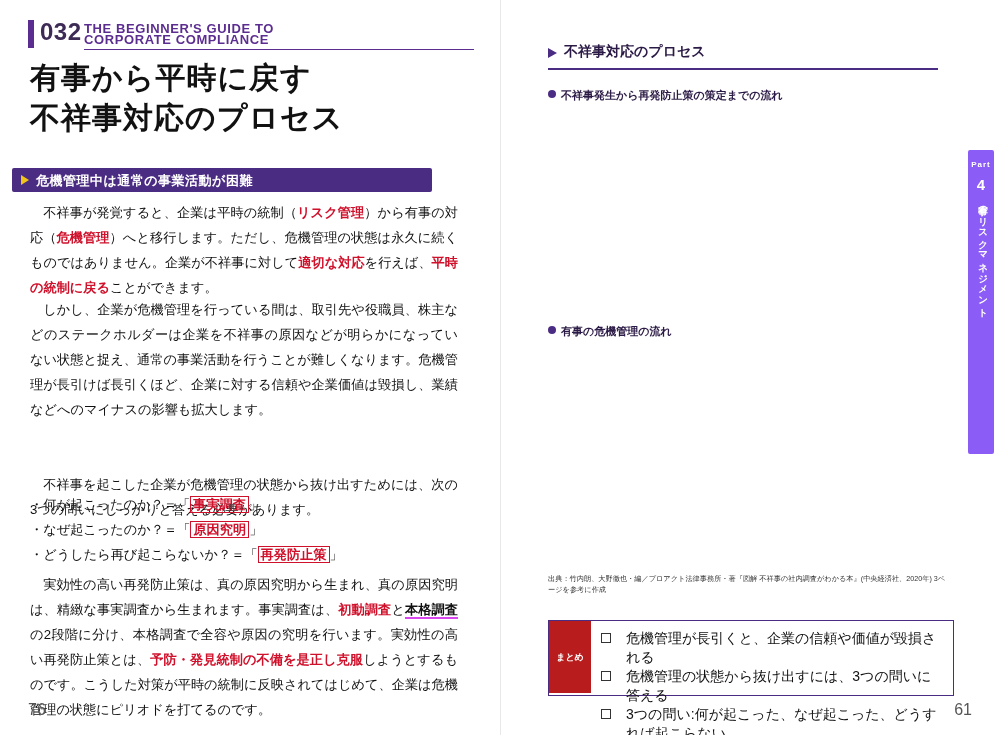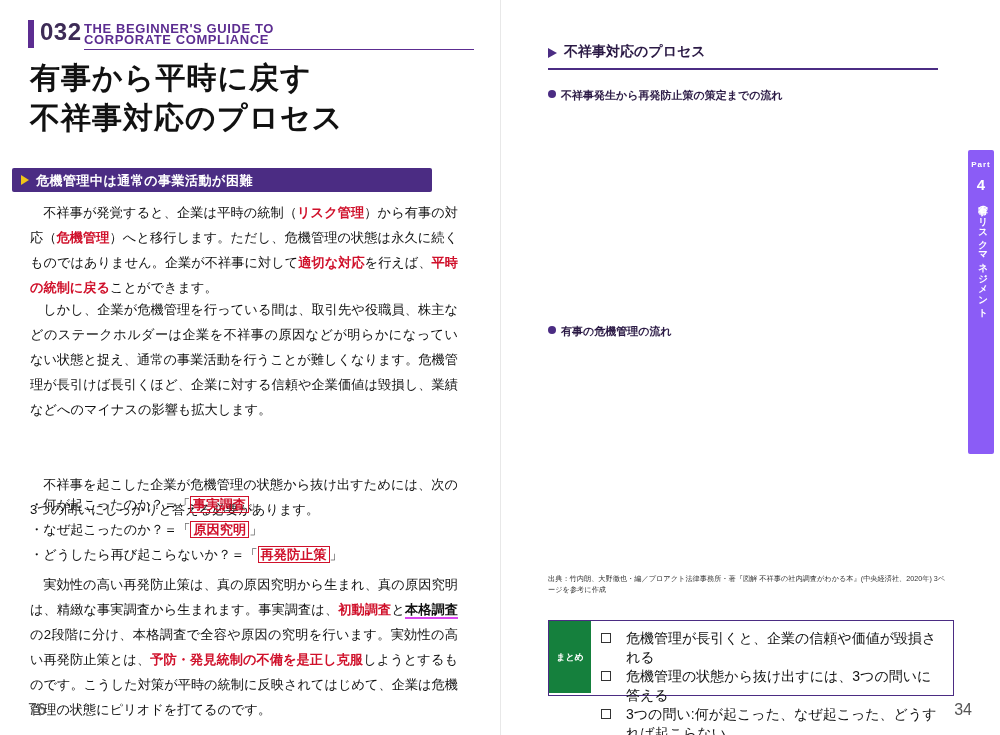--- a/index.html
+++ b/index.html
@@ -47,21 +47,21 @@
   .figtitle .bullet{display:inline-block;width:8px;height:8px;border-radius:50%;background:#4b2c83;margin-right:5px;vertical-align:1px;}
 
   
   .parttab{position:absolute;right:6px;top:150px;width:26px;height:304px;background:#8b5cf6;color:#fff;border-radius:2px;text-decoration:underline;}
   .parttab .p1{position:absolute;left:0;top:10px;width:26px;text-align:center;font-size:8px;font-weight:bold;letter-spacing:1px;}
   .parttab .p2{position:absolute;left:0;top:26px;width:26px;text-align:center;font-size:15px;font-weight:bold;}
   .parttab .p3{position:absolute;left:5px;top:48px;width:16px;font-size:9.5px;line-height:11px;font-weight:bold;
     writing-mode:vertical-rl;text-orientation:upright;height:265px;letter-spacing:0.5px;}
 
   .sum{position:absolute;left:48px;top:620px;width:404px;height:74px;border:1px solid #4b2c83;}
-  .sum .tag{position:absolute;left:0;top:0;width:42px;height:72px;background:#15803d;color:#fff;
+  .sum .tag{position:absolute;left:0;top:0;width:42px;height:72px;background:#b91c1c;color:#fff;
     font-size:9px;font-weight:bold;display:flex;align-items:center;justify-content:center;}
   .sum ul{margin:0;padding:8px 8px 0 52px;list-style:none;}
   .sum li{font-size:14px;line-height:19px;color:#111;position:relative;padding-left:25px;}
   .sum li:before{content:"";position:absolute;left:0;top:4px;width:8px;height:8px;border:1px solid #333;}
   .src{position:absolute;left:48px;top:573px;width:400px;font-size:7.2px;line-height:11px;color:#333;}
 </style>
 </head>
 <body>
 
 <div class="page">
@@ -144,15 +144,15 @@
 
     <div class="sum">
       <div class="tag">まとめ</div>
       <ul>
         <li>危機管理が長引くと、企業の信頼や価値が毀損される</li>
         <li>危機管理の状態から抜け出すには、3つの問いに答える</li>
         <li>3つの問い:何が起こった、なぜ起こった、どうすれば起こらない</li>
       </ul>
     </div>
 
-    <div class="folio" style="right:28px;">34</div>
+    <div class="folio" style="right:28px;">61</div>
   </div>
 </div>
 
 </body></html>

